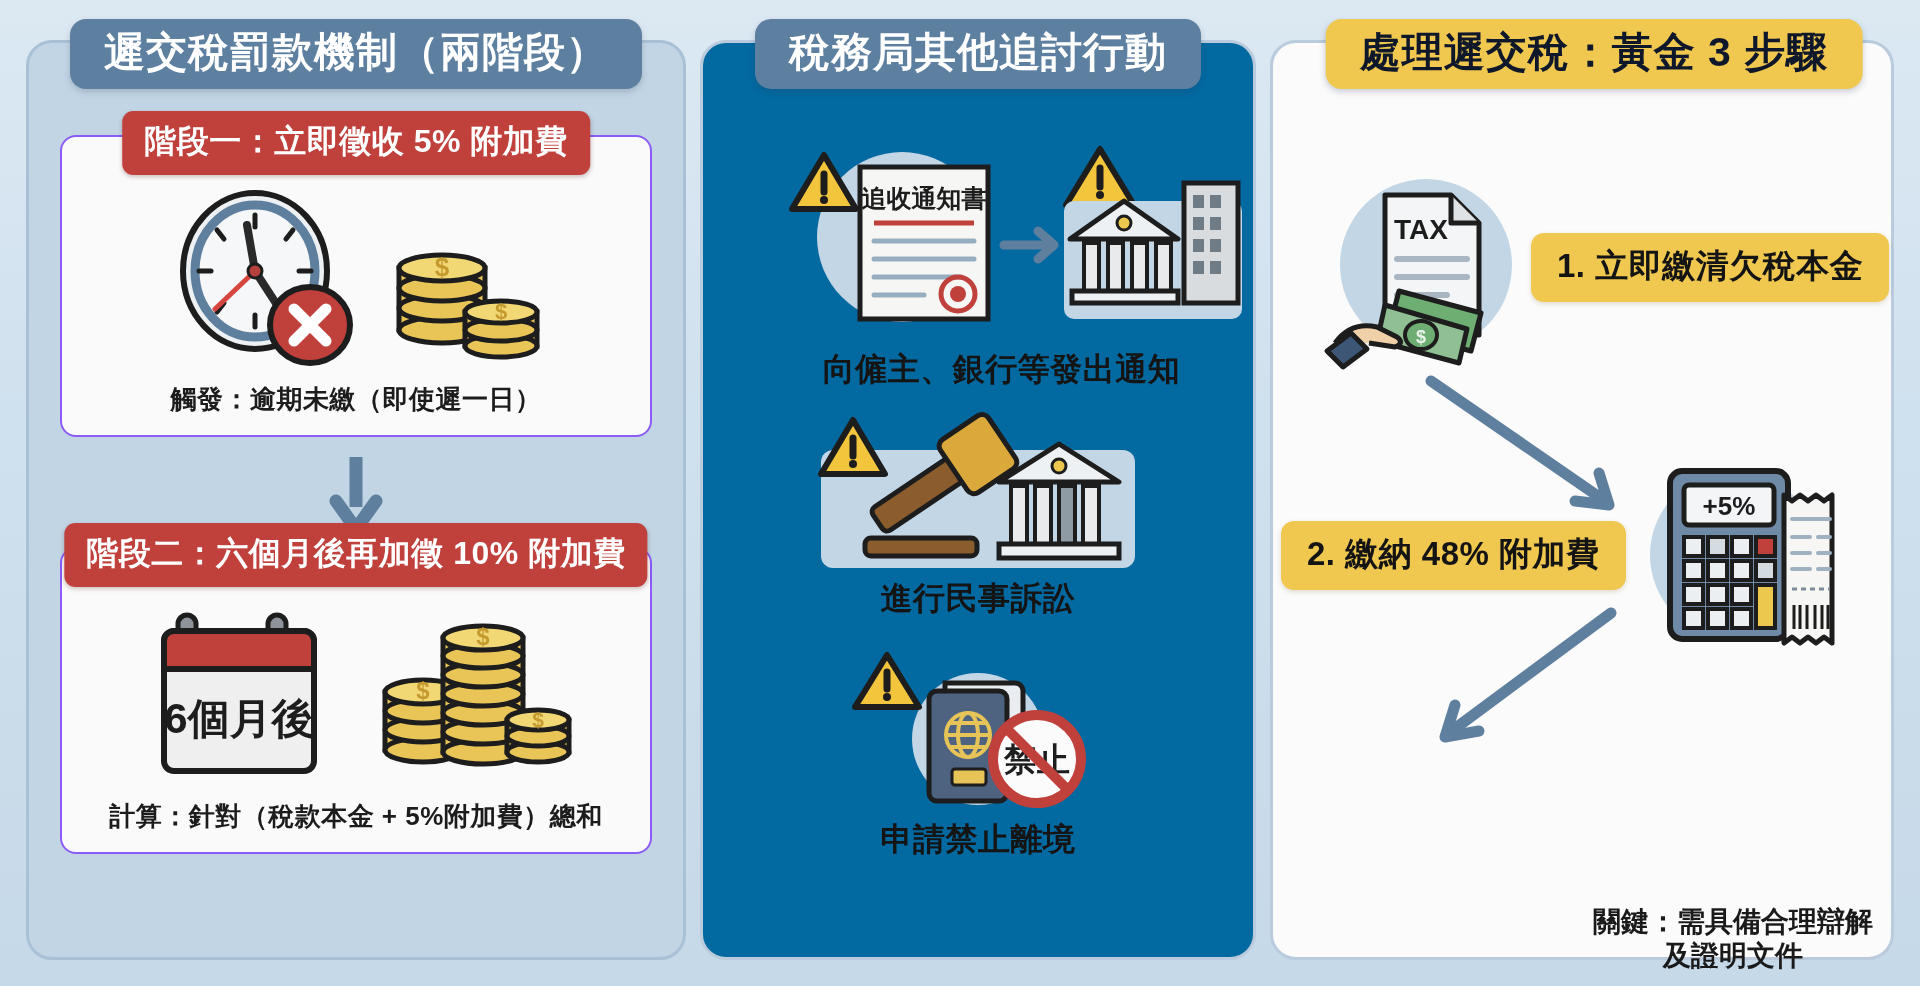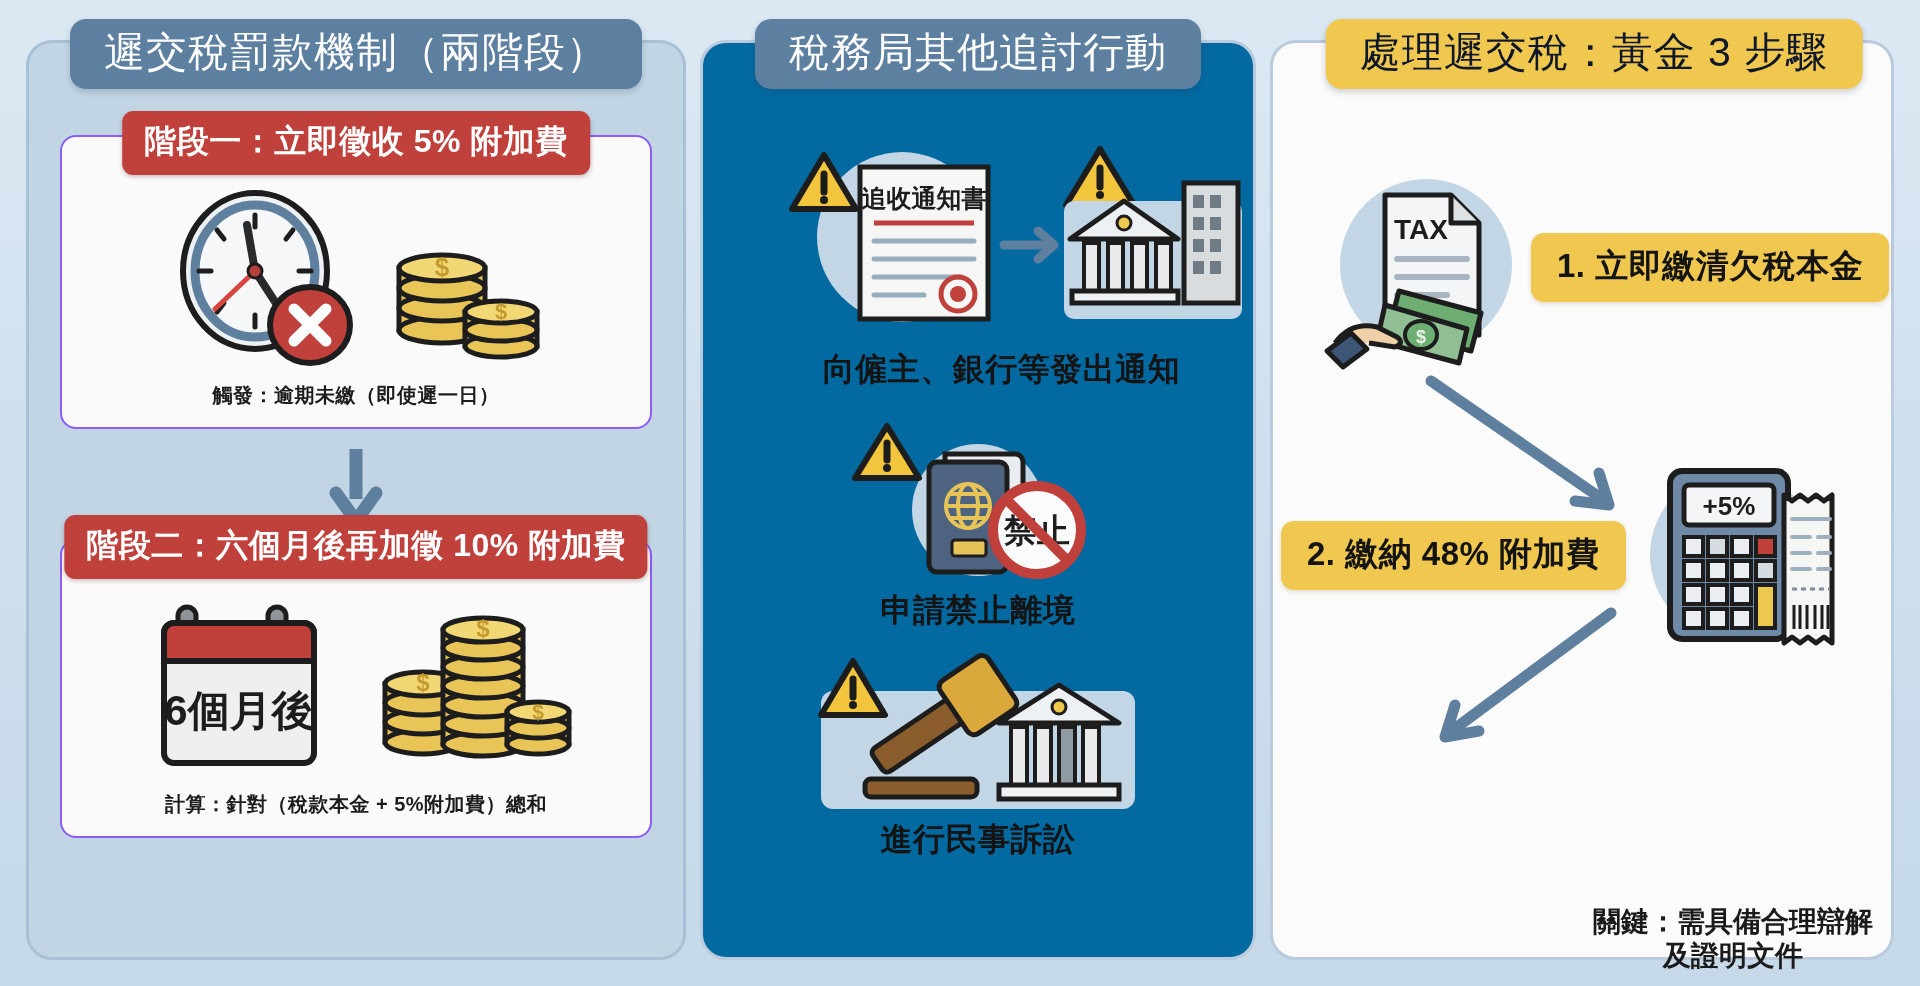--- a/index.html
+++ b/index.html
@@ -39,21 +39,21 @@
 
   .col-header {
     position: absolute;
     top: -24px;
     left: 50%;
     transform: translateX(-50%);
     white-space: nowrap;
     border-radius: 16px;
     padding: 12px 34px 15px 34px;
     font-size: 41px;
-    font-weight: normal;
+    font-weight: bold;
     letter-spacing: 1px;
     line-height: 1.05;
     box-shadow: 0 3px 6px rgba(40,60,80,.22);
   }
   .hdr-blue { background: #5d7fa0; color: #ffffff; }
   .hdr-gold { background: #f0c84f; color: #0f172a; margin-left: 12px; }
 
   
   .stage {
     position: relative;
@@ -76,21 +76,21 @@
     color: #fff;
     font-size: 32px;
     font-weight: bold;
     border-radius: 11px;
     padding: 9px 22px 11px 22px;
     letter-spacing: .5px;
     box-shadow: 0 2px 4px rgba(70,20,20,.25);
   }
   .stage-art { display: flex; align-items: flex-end; justify-content: center; gap: 22px; }
   .stage-cap {
-    font-size: 20px;
+    font-size: 26px;
     font-weight: bold;
     color: #1c1c1c;
     margin-top: 14px;
     letter-spacing: .5px;
     white-space: nowrap;
   }
   .down-arrow { margin: 18px 0 14px 0; }
 
   
   .mid-block {
@@ -308,20 +308,48 @@
             <rect x="441" y="112" width="11" height="13"></rect>
               <rect x="458" y="112" width="11" height="13"></rect>
             <rect x="441" y="134" width="11" height="13"></rect>
               <rect x="458" y="134" width="11" height="13"></rect>
           </g>
         </g>
       </svg>
       <div class="mid-cap">向僱主、銀行等發出通知</div>
     </div>
 
+    <div class="mid-block" style="margin-top:24px;">
+      <svg width="330" height="155" viewBox="0 0 330 155">
+        <rect x="8" y="34" width="314" height="118" rx="12" fill="#c2d6e6"></rect>
+        <g>
+          <path d="M40 4 L72 58 L8 58 Z" fill="#f3c53c" stroke="#1d1d1d" stroke-width="6" stroke-linejoin="round"></path>
+          <line x1="40" y1="22" x2="40" y2="40" stroke="#1d1d1d" stroke-width="7" stroke-linecap="round"></line>
+          <circle cx="40" cy="48" r="4" fill="#1d1d1d"></circle>
+        </g>
+        <g transform="rotate(-34 110 80)">
+          <rect x="58" y="62" width="114" height="28" rx="6" fill="#8b5c2c" stroke="#1d1d1d" stroke-width="5"></rect>
+          <rect x="150" y="44" width="58" height="64" rx="8" fill="#dba83c" stroke="#1d1d1d" stroke-width="5"></rect>
+        </g>
+        <rect x="52" y="122" width="112" height="18" rx="6" fill="#8b5c2c" stroke="#1d1d1d" stroke-width="5"></rect>
+        <g>
+          <path d="M186 66 L246 28 L306 66 Z" fill="#eef1f4" stroke="#1d1d1d" stroke-width="5" stroke-linejoin="round"></path>
+          <circle cx="246" cy="50" r="7" fill="#ecc84e" stroke="#1d1d1d" stroke-width="3"></circle>
+          <g stroke="#1d1d1d" stroke-width="4">
+            <rect x="198" y="70" width="16" height="58" fill="#e8eaec"></rect>
+            <rect x="222" y="70" width="16" height="58" fill="#e8eaec"></rect>
+            <rect x="246" y="70" width="16" height="58" fill="#8e9aa4"></rect>
+            <rect x="270" y="70" width="16" height="58" fill="#e8eaec"></rect>
+          </g>
+          <rect x="186" y="128" width="120" height="14" fill="#eef1f4" stroke="#1d1d1d" stroke-width="5"></rect>
+        </g>
+      </svg>
+      <div class="mid-cap">進行民事訴訟</div>
+    </div>
+
     <div class="mid-block" style="margin-top:26px;">
       <svg width="290" height="165" viewBox="0 0 290 165">
         <circle cx="145" cy="92" r="66" fill="#c2d6e6"></circle>
         <g>
           <path d="M54 8 L86 60 L22 60 Z" fill="#f3c53c" stroke="#1d1d1d" stroke-width="6" stroke-linejoin="round"></path>
           <line x1="54" y1="25" x2="54" y2="42" stroke="#1d1d1d" stroke-width="7" stroke-linecap="round"></line>
           <circle cx="54" cy="50" r="4" fill="#1d1d1d"></circle>
         </g>
         <path d="M112 36 h70 a8 8 0 0 1 8 8 v102 h-78 z" fill="#e9edf1" stroke="#1d1d1d" stroke-width="5"></path>
         <rect x="96" y="44" width="78" height="110" rx="8" fill="#4d6380" stroke="#1d1d1d" stroke-width="5"></rect>
@@ -333,48 +361,20 @@
           <line x1="117" y1="100" x2="153" y2="100"></line>
         </g>
         <rect x="119" y="122" width="34" height="16" rx="3" fill="#e6c457" stroke="#1d1d1d" stroke-width="3"></rect>
         <g>
           <circle cx="204" cy="112" r="44" fill="#fbfbfb" stroke="#c0403c" stroke-width="10"></circle>
           <text x="204" y="124" font-size="33" font-weight="bold" fill="#1d1d1d" text-anchor="middle" font-family="'Liberation Sans',sans-serif">禁止</text>
           <line x1="174" y1="82" x2="234" y2="142" stroke="#c0403c" stroke-width="10" stroke-linecap="round"></line>
         </g>
       </svg>
       <div class="mid-cap">申請禁止離境</div>
-    </div>
-
-    <div class="mid-block" style="margin-top:24px;">
-      <svg width="330" height="155" viewBox="0 0 330 155">
-        <rect x="8" y="34" width="314" height="118" rx="12" fill="#c2d6e6"></rect>
-        <g>
-          <path d="M40 4 L72 58 L8 58 Z" fill="#f3c53c" stroke="#1d1d1d" stroke-width="6" stroke-linejoin="round"></path>
-          <line x1="40" y1="22" x2="40" y2="40" stroke="#1d1d1d" stroke-width="7" stroke-linecap="round"></line>
-          <circle cx="40" cy="48" r="4" fill="#1d1d1d"></circle>
-        </g>
-        <g transform="rotate(-34 110 80)">
-          <rect x="58" y="62" width="114" height="28" rx="6" fill="#8b5c2c" stroke="#1d1d1d" stroke-width="5"></rect>
-          <rect x="150" y="44" width="58" height="64" rx="8" fill="#dba83c" stroke="#1d1d1d" stroke-width="5"></rect>
-        </g>
-        <rect x="52" y="122" width="112" height="18" rx="6" fill="#8b5c2c" stroke="#1d1d1d" stroke-width="5"></rect>
-        <g>
-          <path d="M186 66 L246 28 L306 66 Z" fill="#eef1f4" stroke="#1d1d1d" stroke-width="5" stroke-linejoin="round"></path>
-          <circle cx="246" cy="50" r="7" fill="#ecc84e" stroke="#1d1d1d" stroke-width="3"></circle>
-          <g stroke="#1d1d1d" stroke-width="4">
-            <rect x="198" y="70" width="16" height="58" fill="#e8eaec"></rect>
-            <rect x="222" y="70" width="16" height="58" fill="#e8eaec"></rect>
-            <rect x="246" y="70" width="16" height="58" fill="#8e9aa4"></rect>
-            <rect x="270" y="70" width="16" height="58" fill="#e8eaec"></rect>
-          </g>
-          <rect x="186" y="128" width="120" height="14" fill="#eef1f4" stroke="#1d1d1d" stroke-width="5"></rect>
-        </g>
-      </svg>
-      <div class="mid-cap">進行民事訴訟</div>
     </div>
   </section>
 
   <section class="col col-c">
     <div class="col-header hdr-gold">處理遲交稅：黃金 3 步驟</div>
 
     <div class="steps">
 
       <svg style="position:absolute; left:150px; top:268px;" width="220" height="160" viewBox="0 0 220 160">
         <path d="M8 8 L182 128" fill="none" stroke="#5f7f9e" stroke-width="11" stroke-linecap="round"></path>

